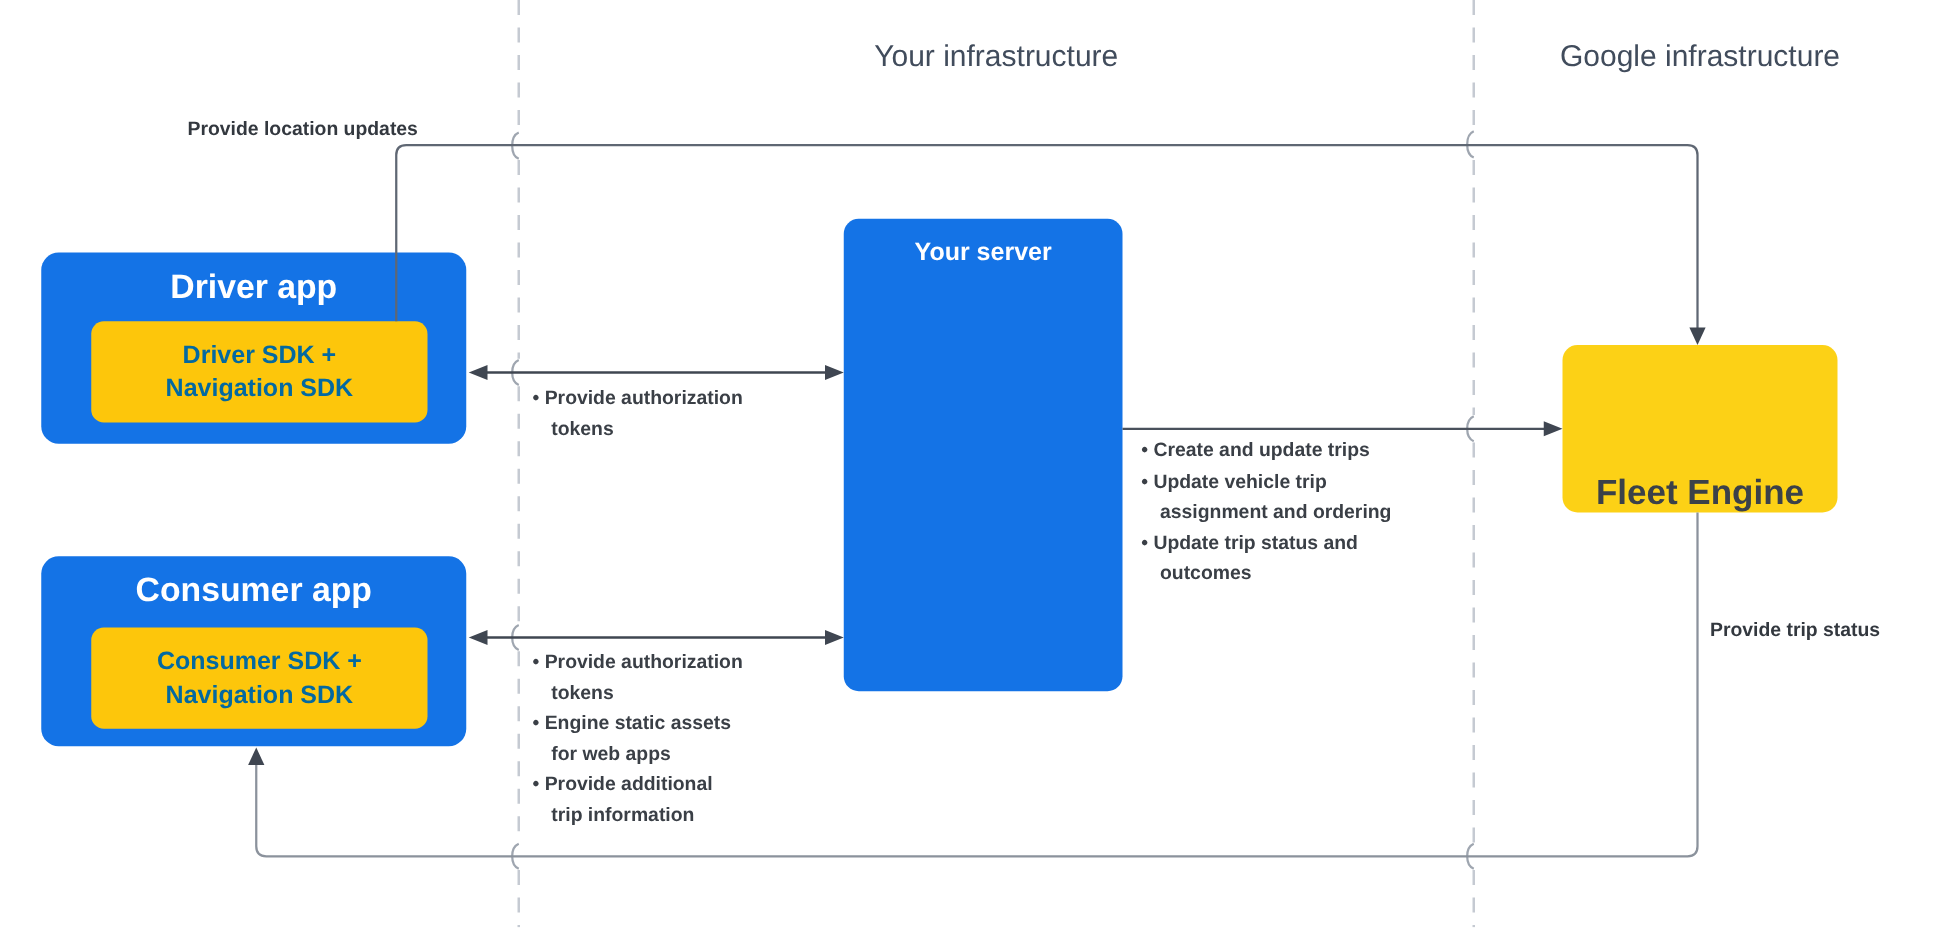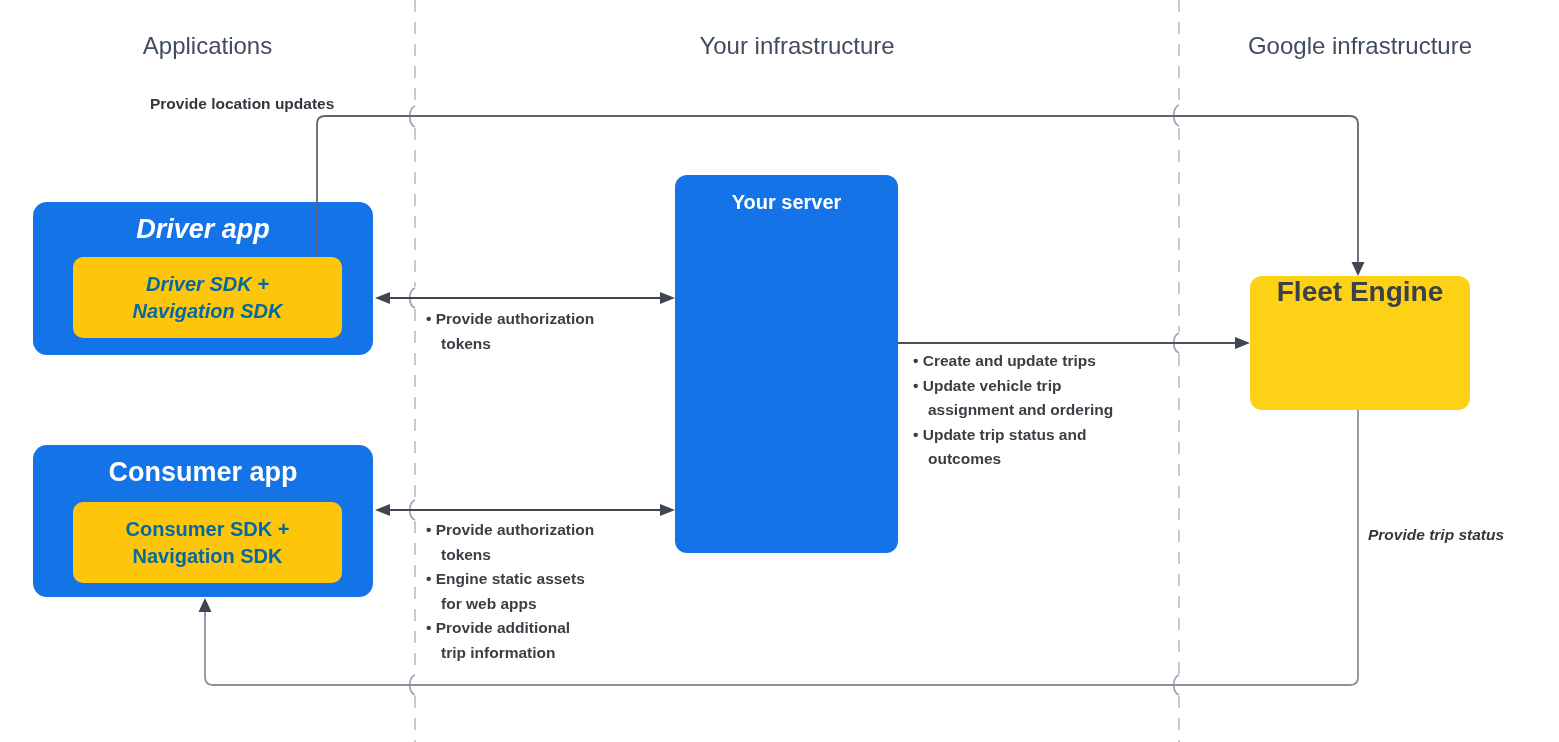--- a/index.html
+++ b/index.html
@@ -66,45 +66,45 @@
     display:flex;
     align-items:center;
     justify-content:center;
     text-align:center;
     font-weight:bold;
     font-size:20px;
     line-height:27px;
     color:#0369a1;
     white-space:pre-line;
   }
-  .box-driver{left:33px;top:202px;width:340px;height:153px;font-style:italic;}
+  .box-driver{left:33px;top:202px;width:340px;height:153px;}
   .box-driver .sdk-box{top:55px;}
   .box-consumer{left:33px;top:445px;width:340px;height:152px;}
   .box-consumer .sdk-box{top:57px;}
   .box-server{left:675px;top:175px;width:223px;height:378px;border-radius:12px;}
   .box-server .node-title{font-size:20px;margin-top:16px;}
   .box-fleet{
     left:1250px;top:276px;width:220px;height:134px;
     background:var(--fleet-yellow);
     border-radius:12px;
-    display:flex;align-items:flex-start;justify-content:center;
+    display:flex;align-items:flex-end;justify-content:center;
   }
   .box-fleet .fleet-title{
     font-weight:bold;font-size:28px;color:#3b4149;
   }
   .edge-label{
     position:absolute;
     font-weight:bold;
     font-size:15.5px;
     color:#33383f;
     z-index:4;
     white-space:nowrap;
   }
   .lbl-location{left:118px;top:95px;margin-left:32px;}
-  .lbl-tripstatus{left:1368px;top:526px;font-style:italic;}
+  .lbl-tripstatus{left:1368px;top:496px;}
   ul.bullets{
     position:absolute;
     list-style:none;
     font-weight:bold;
     font-size:15.5px;
     line-height:24.5px;
     color:var(--text-dark);
     z-index:4;
   }
   ul.bullets li{
@@ -160,21 +160,20 @@
     <polygon points="375,510 390,504 390,516" fill="#3f4651"></polygon>
     <polygon points="675,510 660,504 660,516" fill="#3f4651"></polygon>
 
     <path d="M898,343 L1238,343" stroke="#4a515c" stroke-width="1.8" fill="none"></path>
     <polygon points="1250,343 1235,337 1235,349" fill="#3f4651"></polygon>
 
     <path d="M1358,410 L1358,677 Q1358,685 1350,685 L213,685 Q205,685 205,677 L205,611" stroke="#8b929c" stroke-width="1.8" fill="none"></path>
     <polygon points="198.5,612 211.5,612 205,598" fill="#3f4651"></polygon>
   </svg>
 
-  <div class="lane-hdr hdr-apps">Applications</div>
   <div class="lane-hdr hdr-yours">Your infrastructure</div>
   <div class="lane-hdr hdr-google">Google infrastructure</div>
 
   <div class="edge-label lbl-location">Provide location updates</div>
   <div class="edge-label lbl-tripstatus">Provide trip status</div>
 
   <div class="node box-driver">
     <div class="node-title">Driver app</div>
     <div class="sdk-box">Driver SDK +
 Navigation SDK</div>

